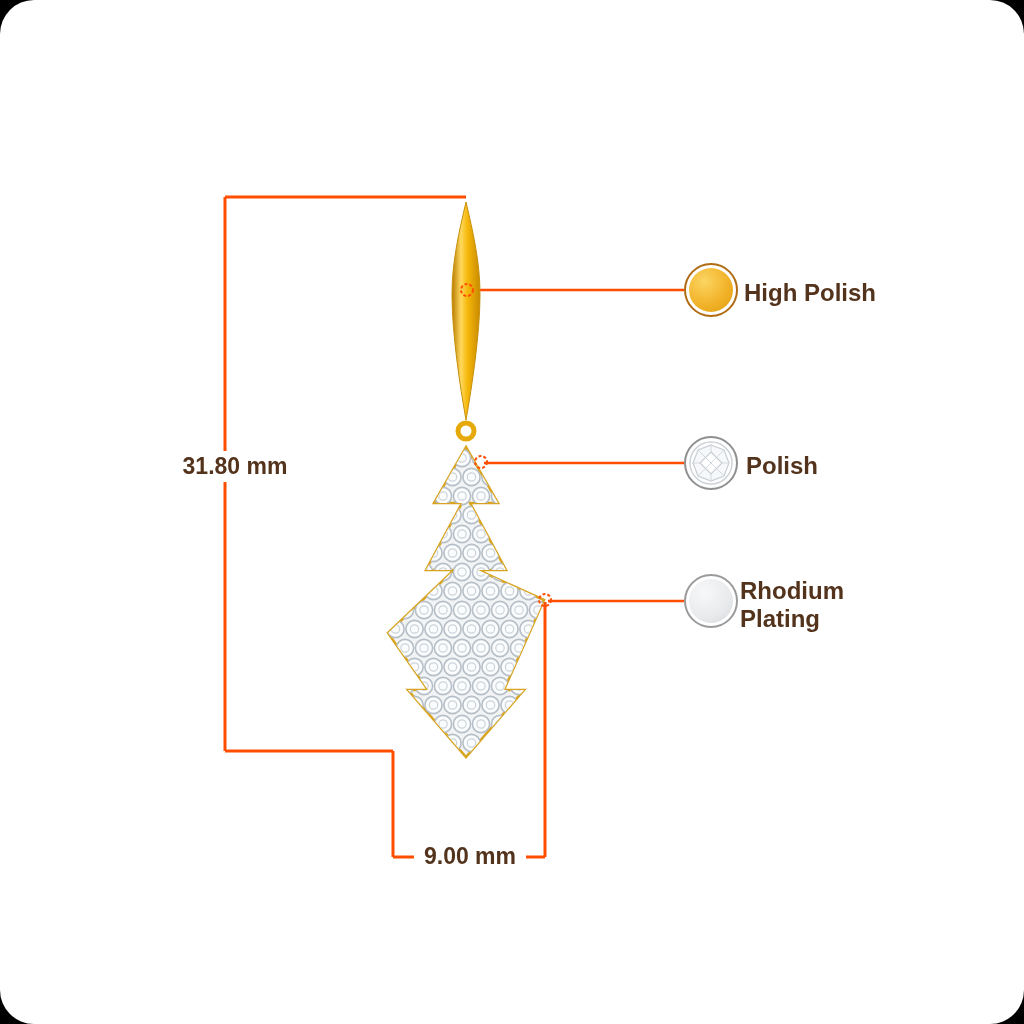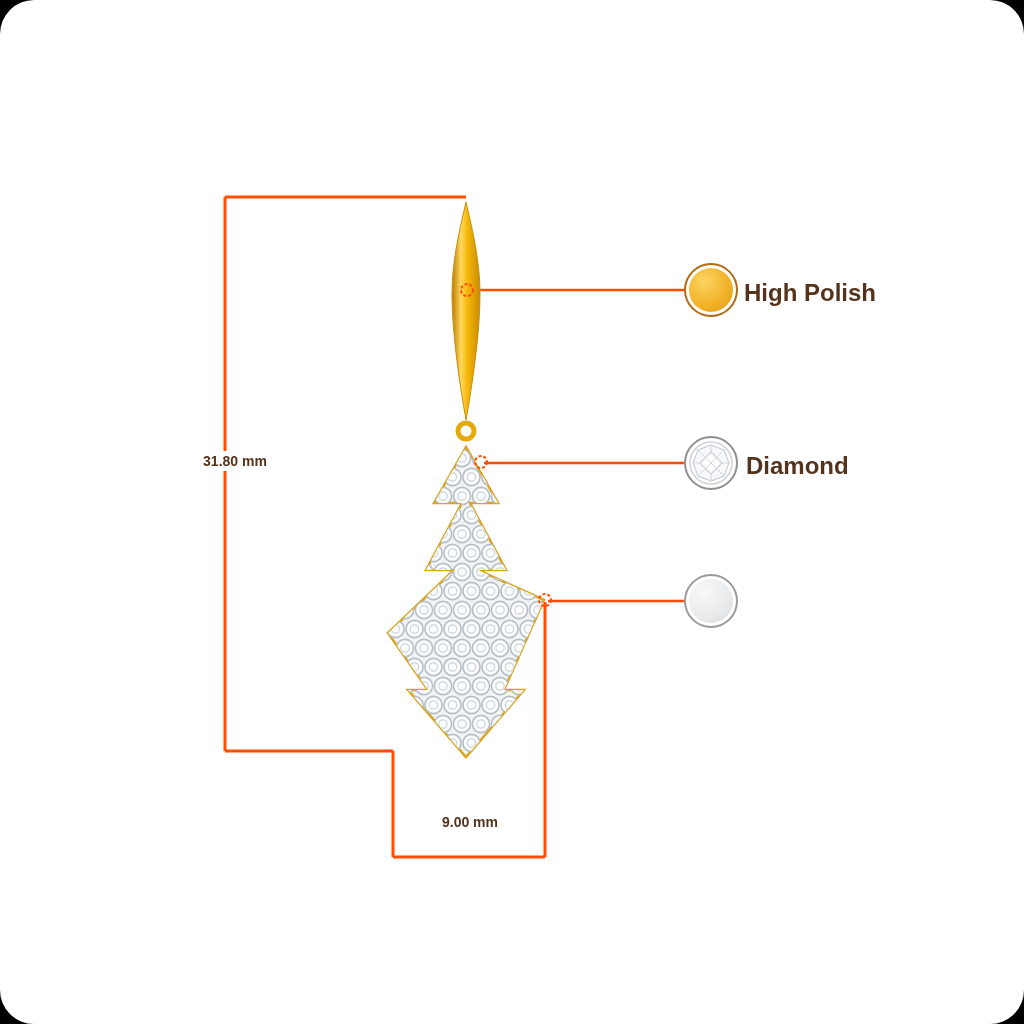--- a/index.html
+++ b/index.html
@@ -10,21 +10,21 @@
     border-radius:34px;
     overflow:hidden;
     font-family:"Liberation Sans", sans-serif;
   }
   svg.scene{position:absolute;left:0;top:0;}
 
   
   .dim-label{
     position:absolute;
     font-weight:700;
-    font-size:14px;
+    font-size:23px;
     color:#53331B;
     background:#ffffff;
     text-align:center;
     padding:2px 4px;
     white-space:nowrap;
   }
   .ann-label{
     position:absolute;
     font-weight:700;
     font-size:24px;
@@ -388,21 +388,21 @@
       </g>
 
     <g fill="none" stroke="#FF4E00" stroke-width="2" stroke-dasharray="3 2">
       <circle cx="467" cy="290" r="6"></circle>
       <circle cx="481" cy="462" r="6"></circle>
       <circle cx="545" cy="600" r="6"></circle>
     </g>
   </svg>
 
   <div class="dim-label" style="left:176px;top:451px;width:110px;">31.80 mm</div>
-  <div class="dim-label" style="left:414px;top:812px;width:104px;">9.00 mm</div>
+  <div class="dim-label" style="left:414px;top:841px;width:104px;">9.00 mm</div>
 
   <div class="callout gold" style="left:684px;top:263px;">
     <div class="inner"></div>
   </div>
 
   <div class="callout diamond" style="left:684px;top:436px;">
     <svg width="44" height="44" viewBox="0 0 44 44">
       <circle cx="22" cy="22" r="21" fill="#ffffff" stroke="#cfd4d9" stroke-width="1.5"></circle>
       <polygon points="22,4 35,9 40,22 35,35 22,40 9,35 4,22 9,9" fill="#f6f8fa" stroke="#c8ced4" stroke-width="1.2"></polygon>
       <polygon points="22,11 33,22 22,33 11,22" fill="#ffffff" stroke="#c8ced4" stroke-width="1.2"></polygon>
@@ -417,15 +417,16 @@
         <line x1="9" y1="9" x2="22" y2="22"></line>
       </g>
     </svg>
   </div>
 
   <div class="callout rhodium" style="left:684px;top:574px;">
     <div class="inner"></div>
   </div>
 
   <div class="ann-label" style="left:744px;top:279px;">High Polish</div>
-  <div class="ann-label" style="left:746px;top:452px;">Diamond</div>
+  <div class="ann-label" style="left:746px;top:452px;">Polish</div>
+  <div class="ann-label wrap" style="left:740px;top:577px;">Rhodium Plating</div>
 
 </div>
 
 </body></html>

